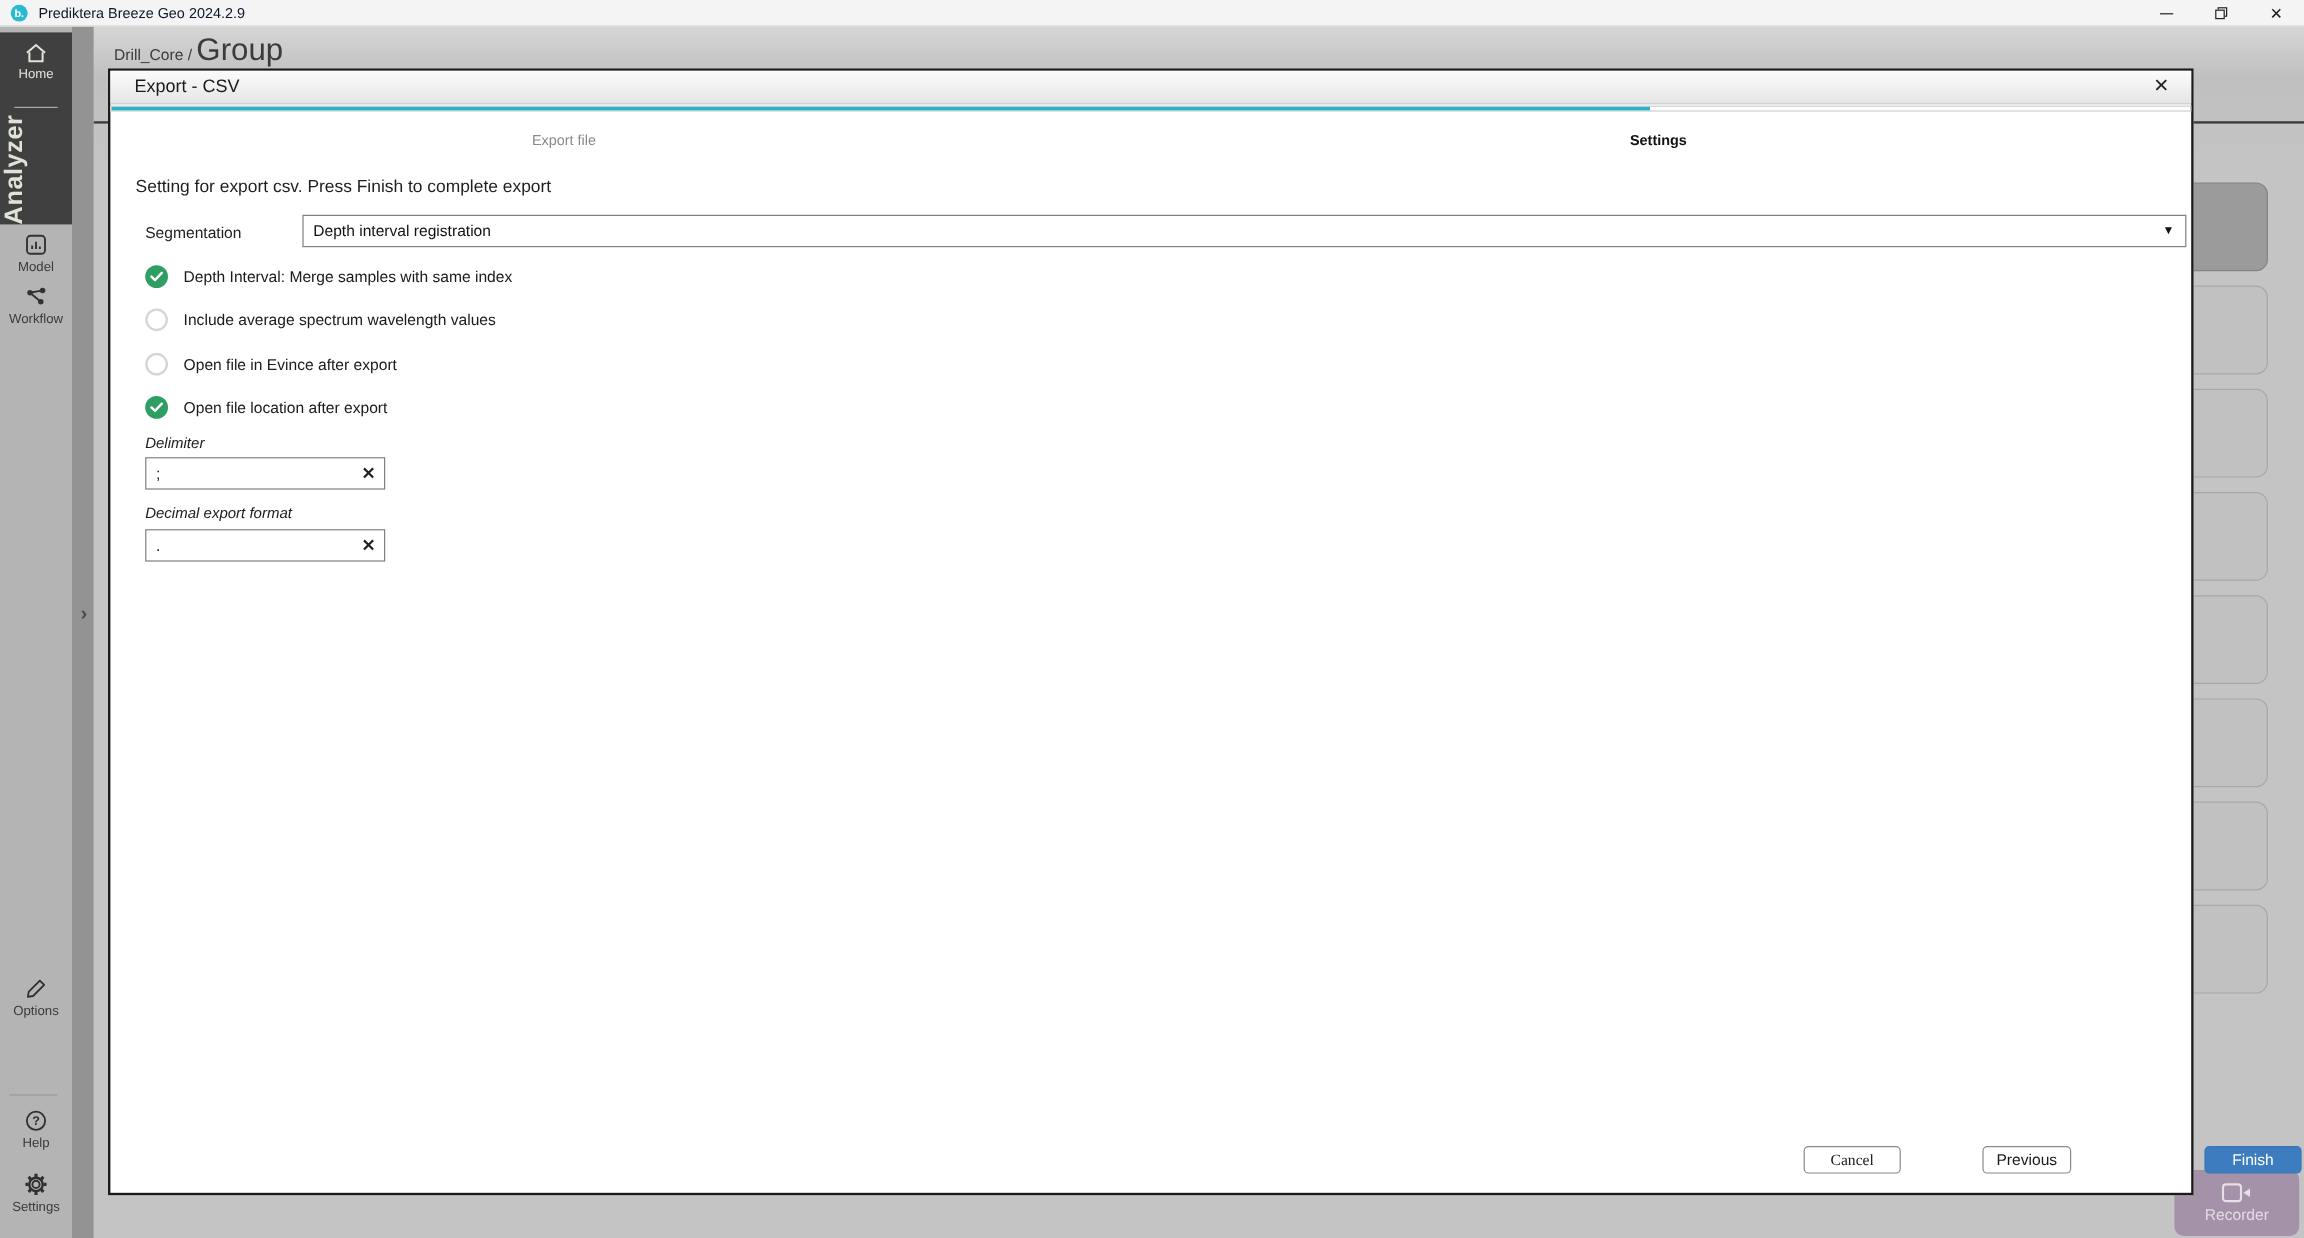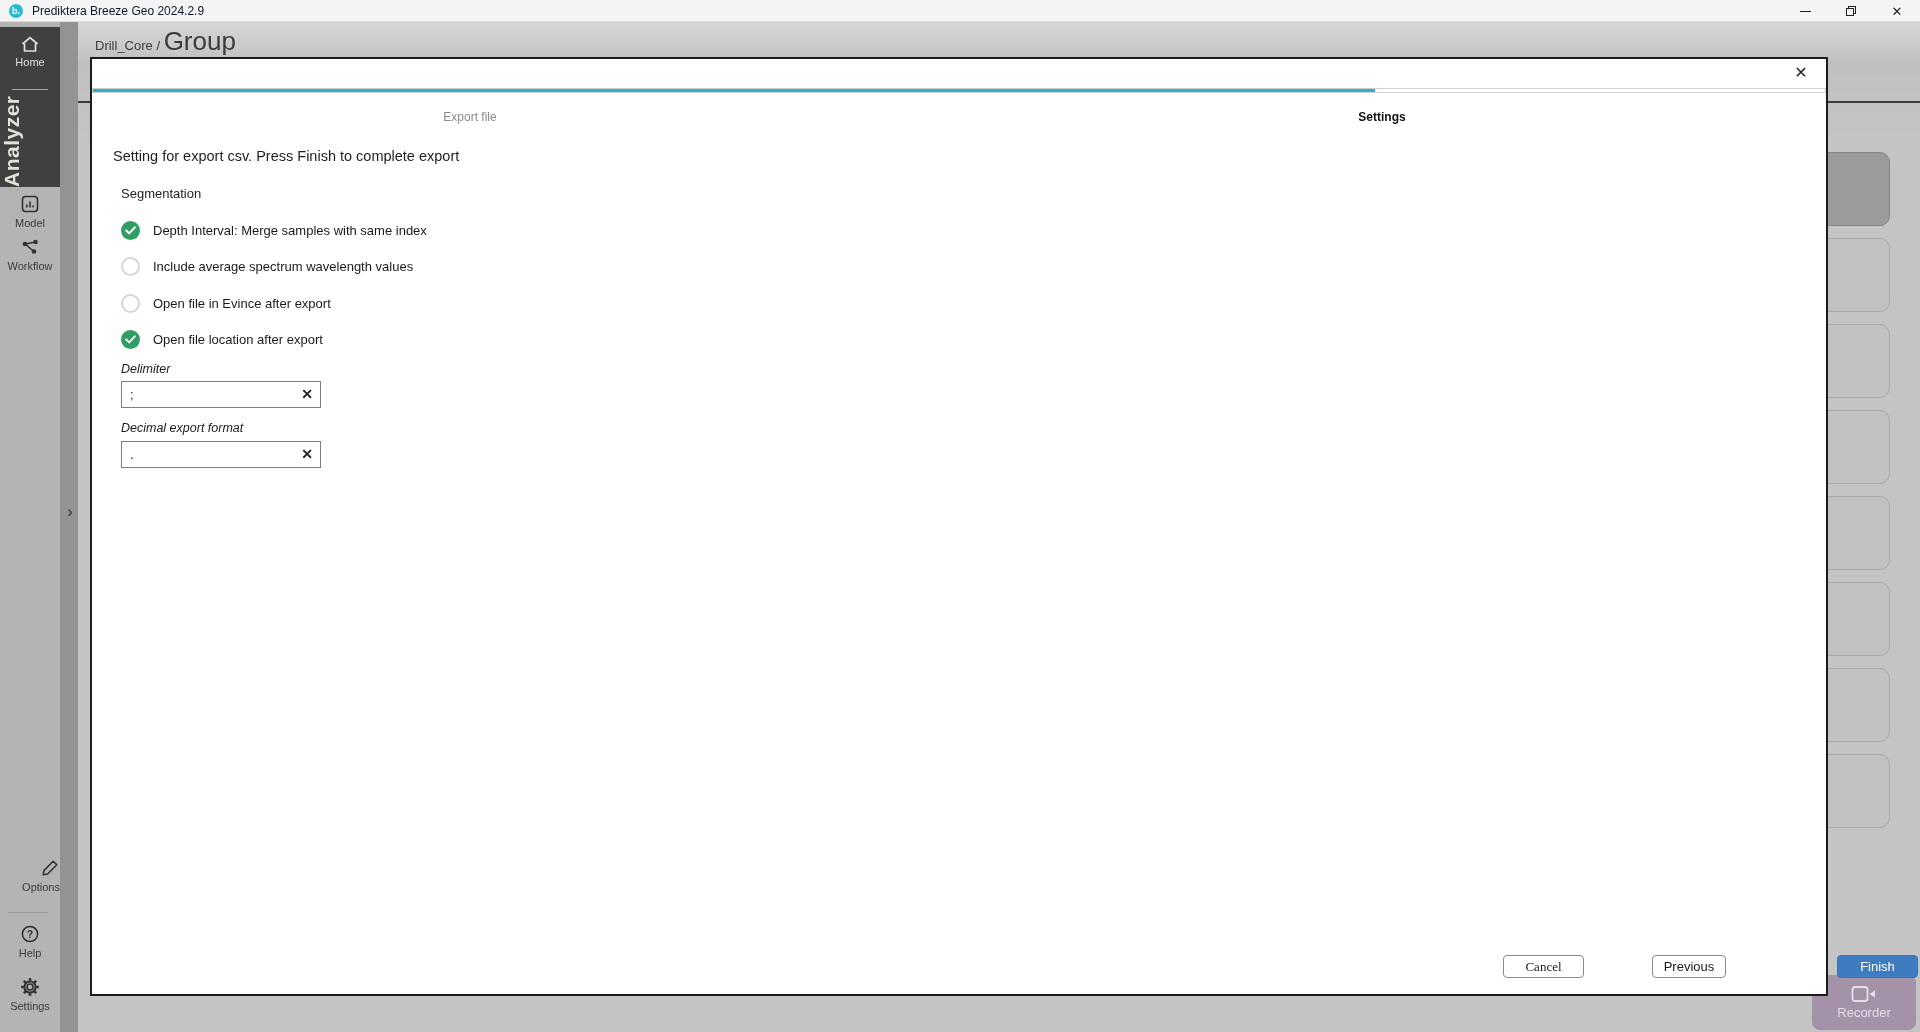--- a/index.html
+++ b/index.html
@@ -181,21 +181,21 @@
       <svg width="20" height="20" viewBox="0 0 20 20">
         <line x1="5" y1="7" x2="15.5" y2="5" stroke="#333" stroke-width="1.6"></line>
         <line x1="5" y1="7" x2="14" y2="14.5" stroke="#333" stroke-width="1.6"></line>
         <circle cx="5" cy="7" r="2.3" fill="#333"></circle>
         <circle cx="15.5" cy="5" r="2.3" fill="#333"></circle>
         <circle cx="14" cy="14.5" r="2.3" fill="#333"></circle>
       </svg>
       <span class="lbl">Workflow</span>
     </div>
 
-    <div class="side-item" style="top:836px;align-items:flex-end;">
+    <div class="side-item" style="top:792px;">
       <svg width="20" height="20" viewBox="0 0 20 20">
         <path d="M13.2 3.2 L16.8 6.8 L7.6 16 L3.2 16.8 L4 12.4 Z" fill="none" stroke="#2f2f2f" stroke-width="1.5" stroke-linejoin="round"></path>
       </svg>
       <span class="lbl">Options</span>
     </div>
     <div class="side-divider"></div>
     <div class="side-item" style="top:902px;">
       <svg width="20" height="20" viewBox="0 0 20 20">
         <circle cx="10" cy="10" r="7.6" fill="none" stroke="#2f2f2f" stroke-width="1.5"></circle>
         <text x="10" y="13.6" text-anchor="middle" font-size="10.5" font-weight="bold" fill="#2f2f2f" font-family="Liberation Sans, sans-serif">?</text>
@@ -219,31 +219,38 @@
       </svg>
       <span class="lbl">Settings</span>
     </div>
   </div>
 
   <div class="collapse-strip">
     <div class="collapse-chevron">›</div>
   </div>
 
   <div class="dialog">
+    <div class="dlg-header">
+      <span class="dlg-title">Export - CSV</span>
+    </div>
     <div class="dlg-close">✕</div>
 
     <div class="progress-track">
       <div class="progress-fill" style="width: 74%;"></div>
     </div>
     <span class="step-label step-exportfile">Export file</span>
     <span class="step-label step-settings active">Settings</span>
 
     <div class="dlg-heading">Setting for export csv. Press Finish to complete export</div>
 
     <span class="seg-label">Segmentation</span>
+    <div class="seg-select">
+      <span>Depth interval registration</span>
+      <span class="seg-arrow">▼</span>
+    </div>
 
     <div class="options-wrap">
       <div class="opt-row checked">
         <span class="opt-circle">
           <svg width="11" height="9" viewBox="0 0 11 9">
               <polyline points="1.2,4.5 4.2,7.4 9.8,1.4" fill="none" stroke="#fff" stroke-width="2" stroke-linecap="round" stroke-linejoin="round"></polyline>
             </svg>
         </span>
         <span class="opt-label">Depth Interval: Merge samples with same index</span>
       </div>

